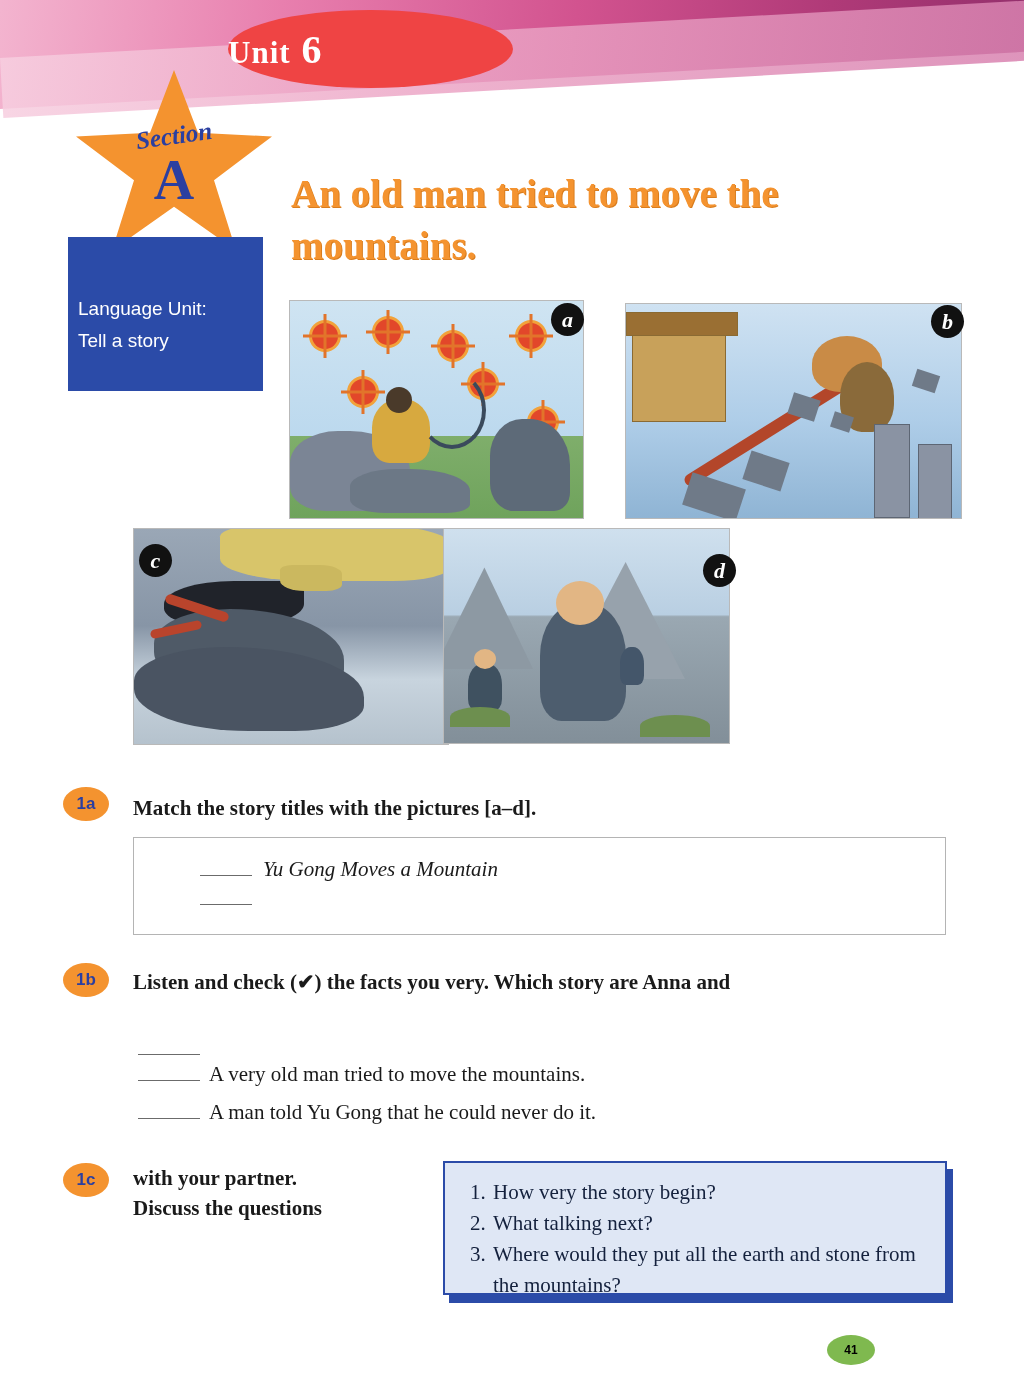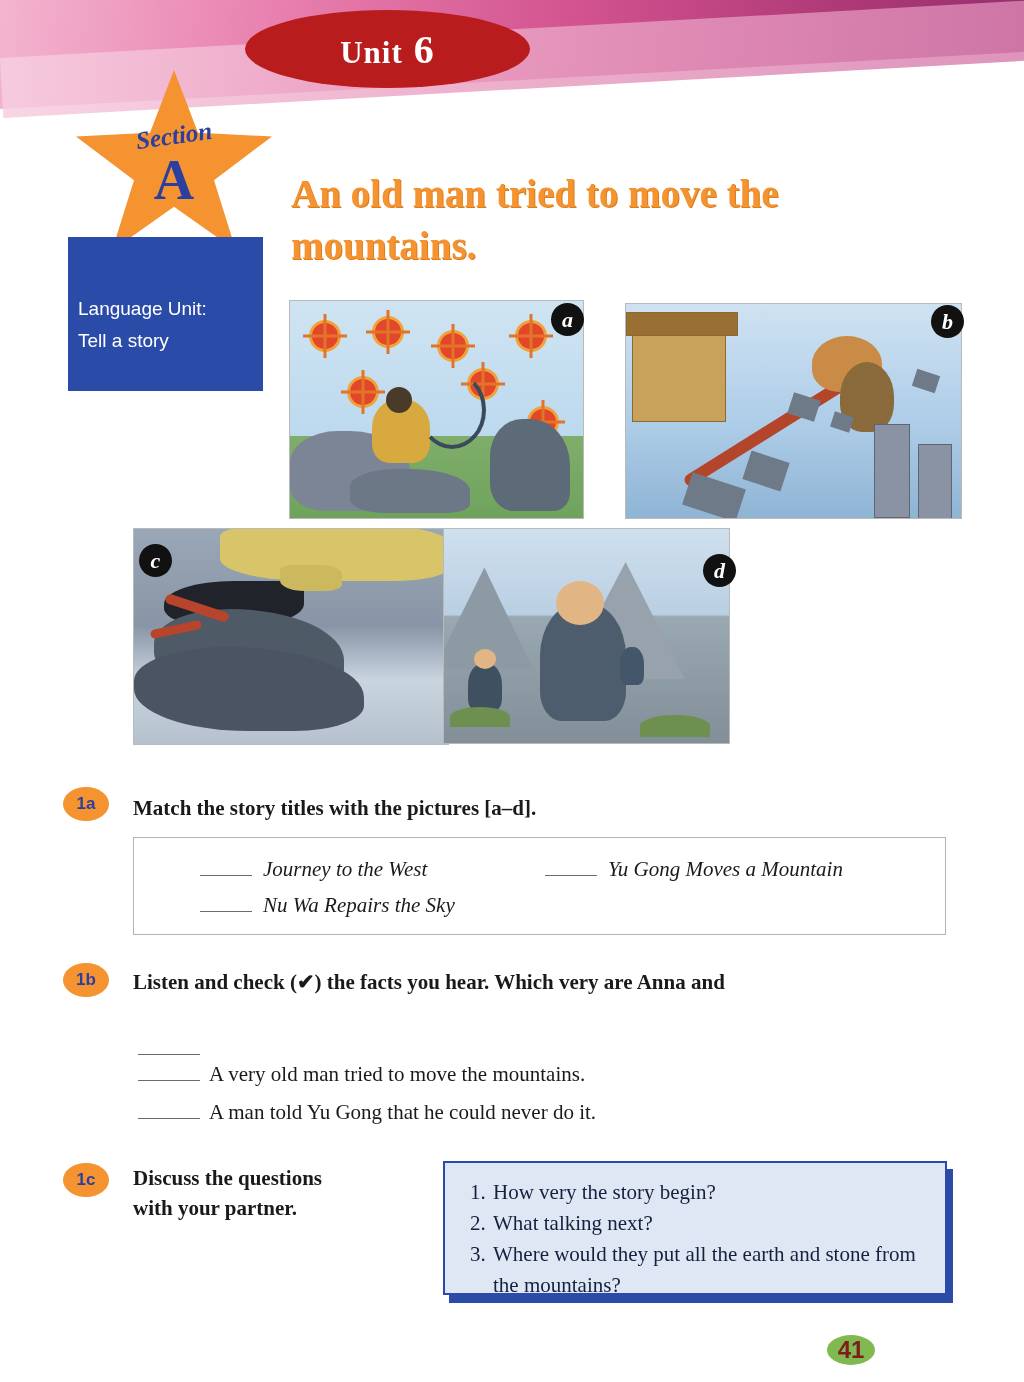--- a/index.html
+++ b/index.html
@@ -38,28 +38,27 @@
     width: 1060px;
     height: 60px;
     background: linear-gradient(100deg, #f7cfe0 0%, #eca6c6 40%, #d77fae 100%);
     transform: rotate(-3.2deg);
     transform-origin: left top;
     opacity: 0.85;
   }
   .unit-ellipse {
     position: absolute;
     top: 10px;
-    left: 245px;
+    left: 228px;
     width: 285px;
     height: 78px;
     border-radius: 50%;
-    background: #b91c1c;
+    background: #ef4444;
     display: flex;
     align-items: center;
-    justify-content: center;
   }
   .unit-text {
     color: #ffffff;
     font-family: "Liberation Serif", serif;
     font-weight: bold;
     font-size: 40px;
     letter-spacing: 1px;
   }
   .unit-text .small-caps {
     font-size: 31px;
@@ -369,24 +368,24 @@
   .question-box li { padding-left: 2px; }
 
   .page-number {
     position: absolute;
     top: 1335px;
     left: 827px;
     width: 48px;
     height: 30px;
     border-radius: 50%;
     background: #7fb94f;
-    color: #7f1d1d;
+    color: #000000;
     font-family: "Liberation Sans", sans-serif;
     font-weight: bold;
-    font-size: 24px;
+    font-size: 12px;
     display: flex;
     align-items: center;
     justify-content: center;
   }
 </style>
 </head>
 <body>
 
 <div class="banner">
   <div class="banner-bg"></div>
@@ -467,60 +466,55 @@
   <div class="grass" style="top:178px;left:6px;width:60px;height:20px;"></div>
   <div class="grass" style="top:186px;left:196px;width:70px;height:22px;"></div>
 </div>
 <div class="pic-label lbl-d">d</div>
 
 <div class="act-badge" style="top:787px;left:63px;">1a</div>
 <div class="act-text" style="top:793px;left:133px;width:760px;">Match the story titles with the pictures [a–d].</div>
 
 <div class="answer-box" style="top:837px;left:133px;width:813px;height:98px;padding:13px 0 0 66px;">
   <div class="match-row">
-    <div class="match-item" style="width:345px;">
-      <span class="blank"></span>
-      <span>Journey to the West</span>
-    </div>
     <div class="match-item">
       <span class="blank"></span>
       <span>Yu Gong Moves a Mountain</span>
     </div>
   </div>
   <div class="match-row">
     <div class="match-item">
       <span class="blank"></span>
-      <span>Nu Wa Repairs the Sky</span>
     </div>
   </div>
 </div>
 
 <div class="act-badge" style="top:963px;left:63px;">1b</div>
 <div class="act-text" style="top:967px;left:133px;width:790px;">
-  <div>Listen and check (✔) the facts you hear. Which very are Anna and</div>
+  <div>Listen and check (✔) the facts you very. Which story are Anna and</div>
 </div>
 
 <div style="position:absolute;top:1037px;left:138px;width:790px;">
   <div class="fact-row">
     <span class="blank-sm"></span>
   </div>
   <div class="fact-row">
     <span class="blank-sm"></span>
     <span>A very old man tried to move the mountains.</span>
   </div>
   <div class="fact-row">
     <span class="blank-sm"></span>
     <span>A man told Yu Gong that he could never do it.</span>
   </div>
 </div>
 
 <div class="act-badge" style="top:1163px;left:63px;">1c</div>
 <div class="act-text" style="top:1163px;left:133px;width:310px;">
+  <div>with your partner.</div>
   <div>Discuss the questions</div>
-  <div>with your partner.</div>
 </div>
 
 <div class="question-box">
   <ol>
     <li>How very the story begin?</li>
     <li>What talking next?</li>
     <li>Where would they put all the earth and stone from the mountains?</li>
   </ol>
 </div>
 

